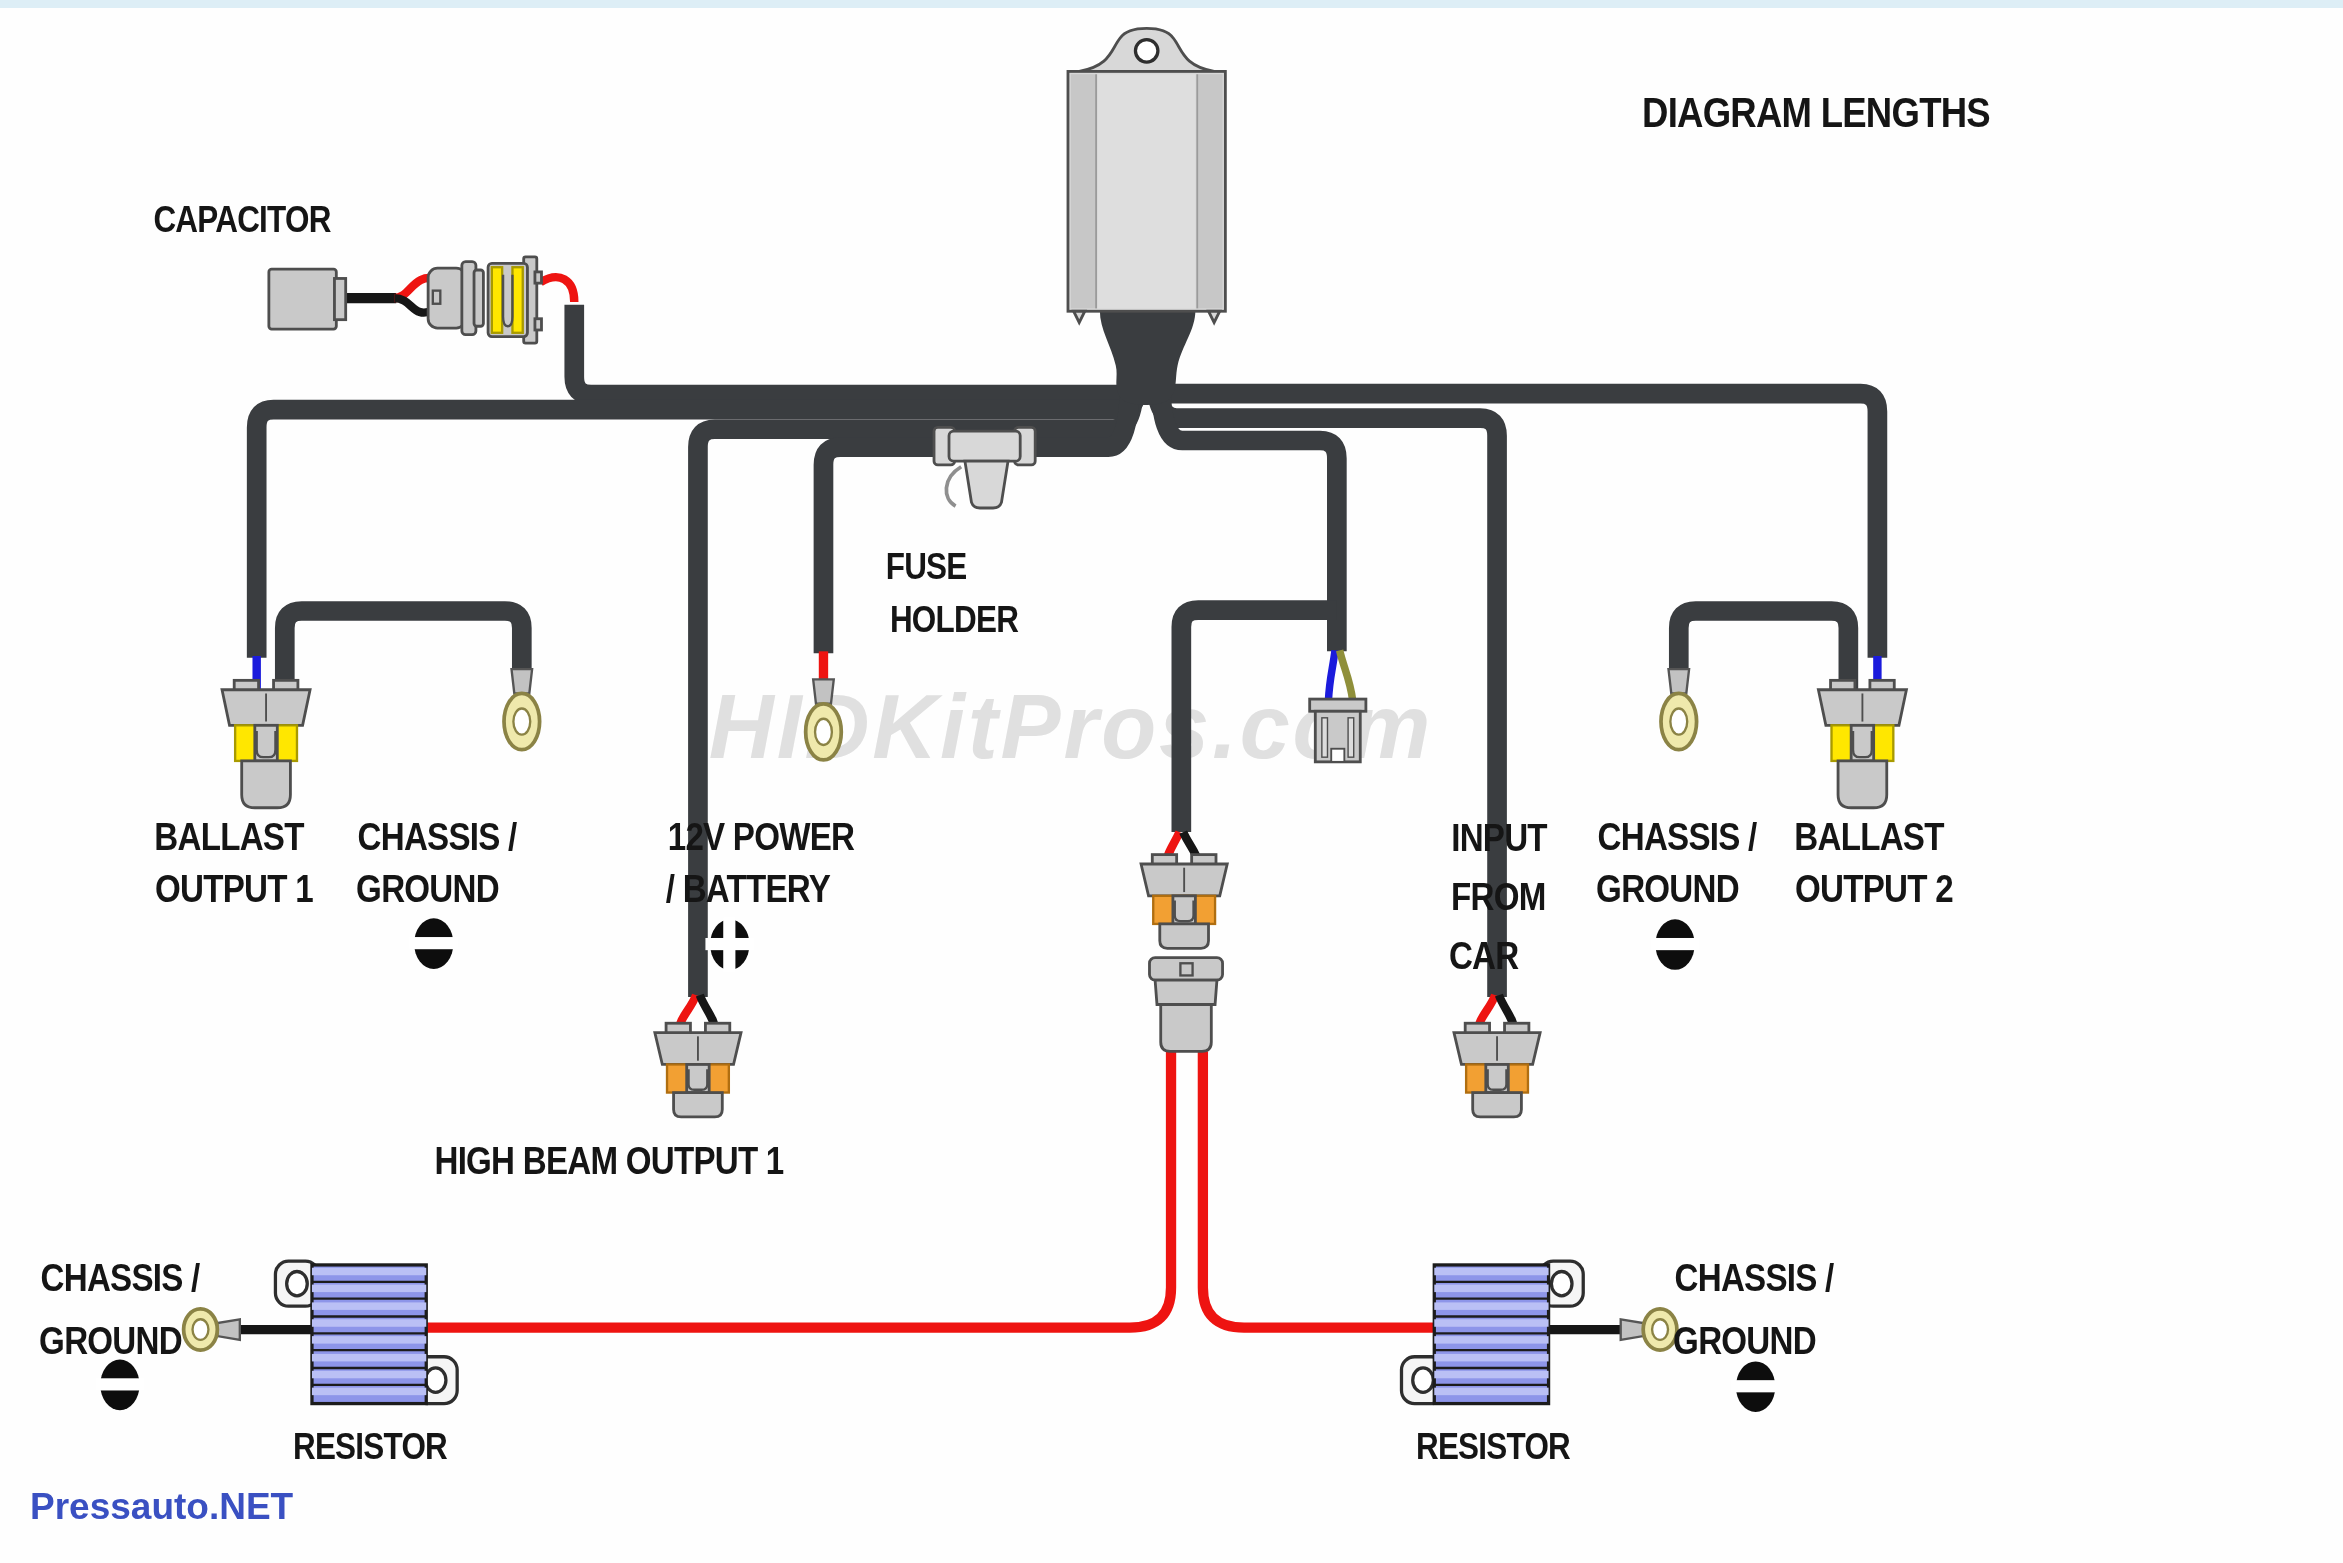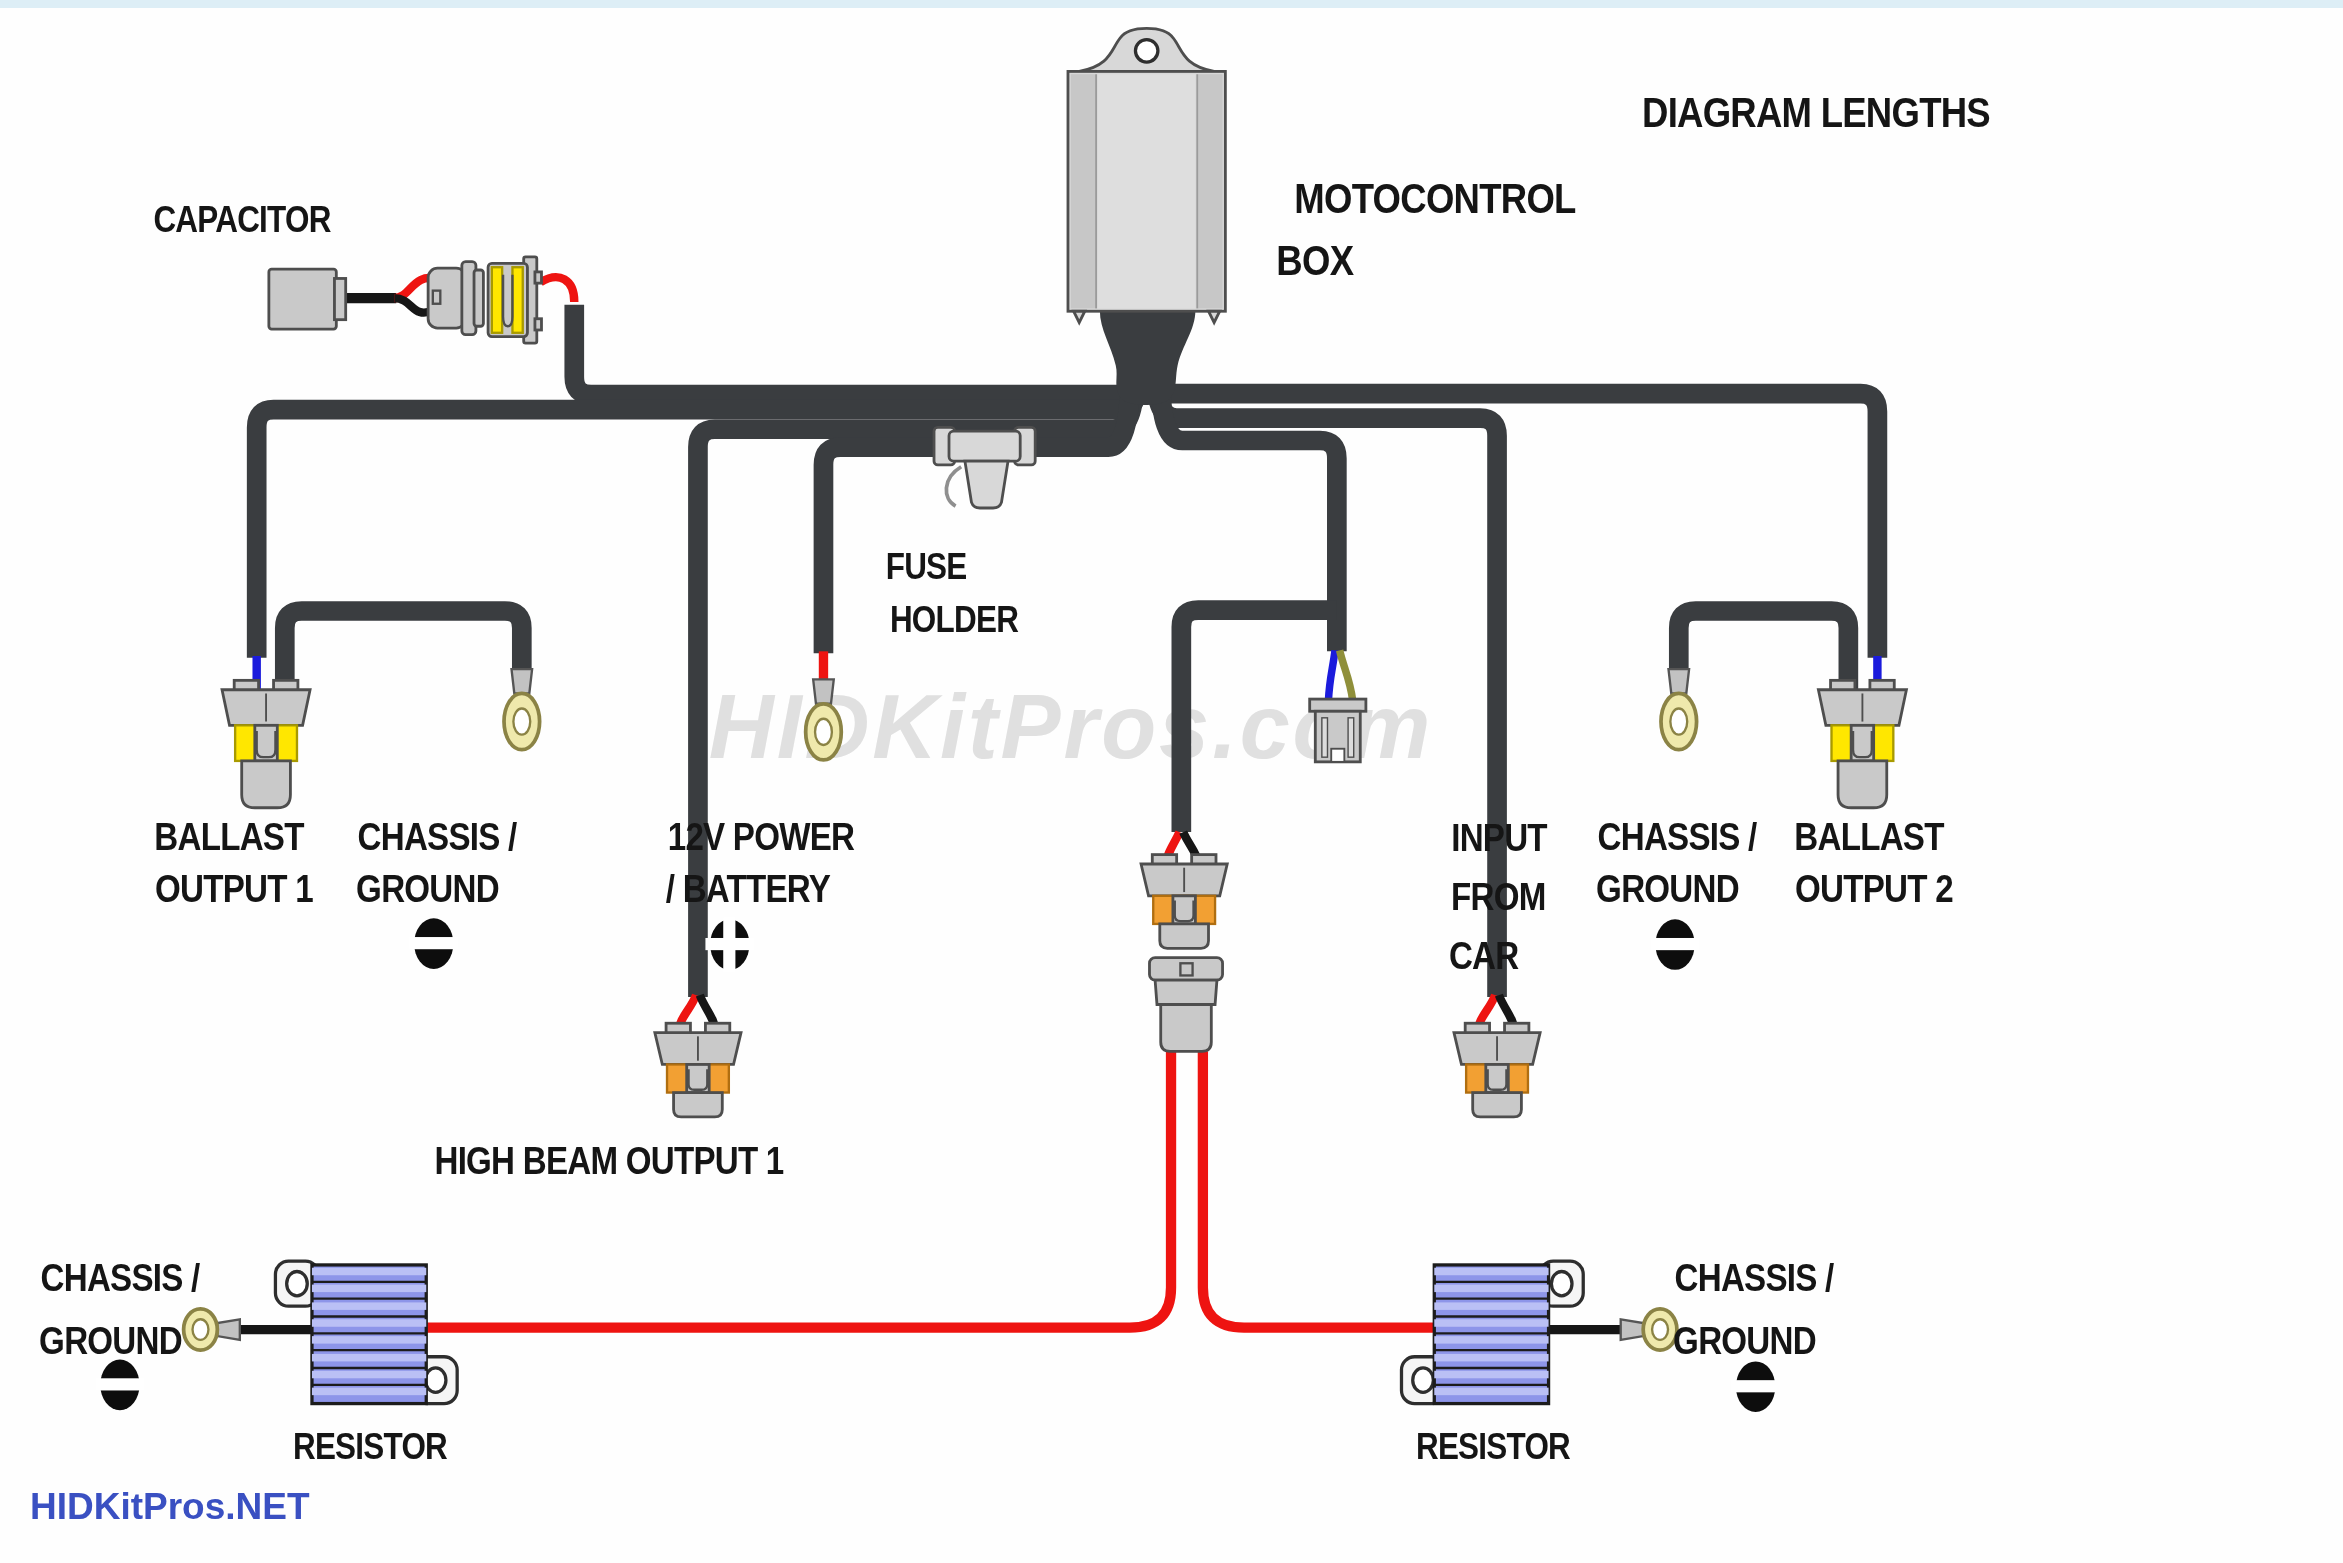--- a/index.html
+++ b/index.html
@@ -299,24 +299,20 @@
   </svg>
 
   <div class="lbl s46" style="left:1816px;top:81px">
     <div><span class="t">DIAGRAM LENGTHS</span></div>
   </div>
 
   <div class="lbl s44" style="left:242px;top:193px">
     <div><span class="t">CAPACITOR</span></div>
   </div>
 
-  <div class="lbl s46" style="left:1435px;top:167px">
-    <div><span class="t">MOTOCONTROL</span></div>
-    <div><span class="t">BOX</span></div>
-  </div>
 
   <div class="lbl s44" style="left:954px;top:540px">
     <div><span class="t">FUSE</span></div>
     <div><span class="t">HOLDER</span></div>
   </div>
 
   <div class="lbl s42" style="left:234px;top:811px">
     <div><span class="t">BALLAST</span></div>
     <div><span class="t">OUTPUT 1</span></div>
   </div>
@@ -363,15 +359,15 @@
   </div>
 
   <div class="lbl s44" style="left:370px;top:1420px">
     <div><span class="t">RESISTOR</span></div>
   </div>
 
   <div class="lbl s44" style="left:1493px;top:1420px">
     <div><span class="t">RESISTOR</span></div>
   </div>
 
-  <div class="wm-press" style="left:30px;top:1486px">HIDKitPros.NET</div>
+  <div class="wm-press" style="left:30px;top:1486px">Pressauto.NET</div>
 </div>
 
 
 </body></html>

